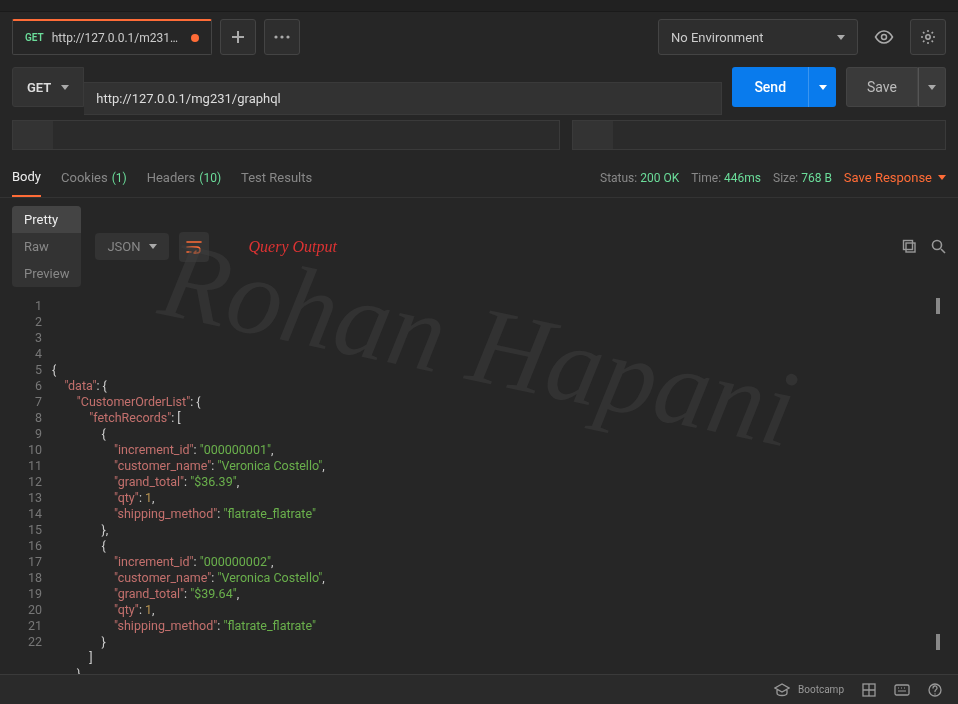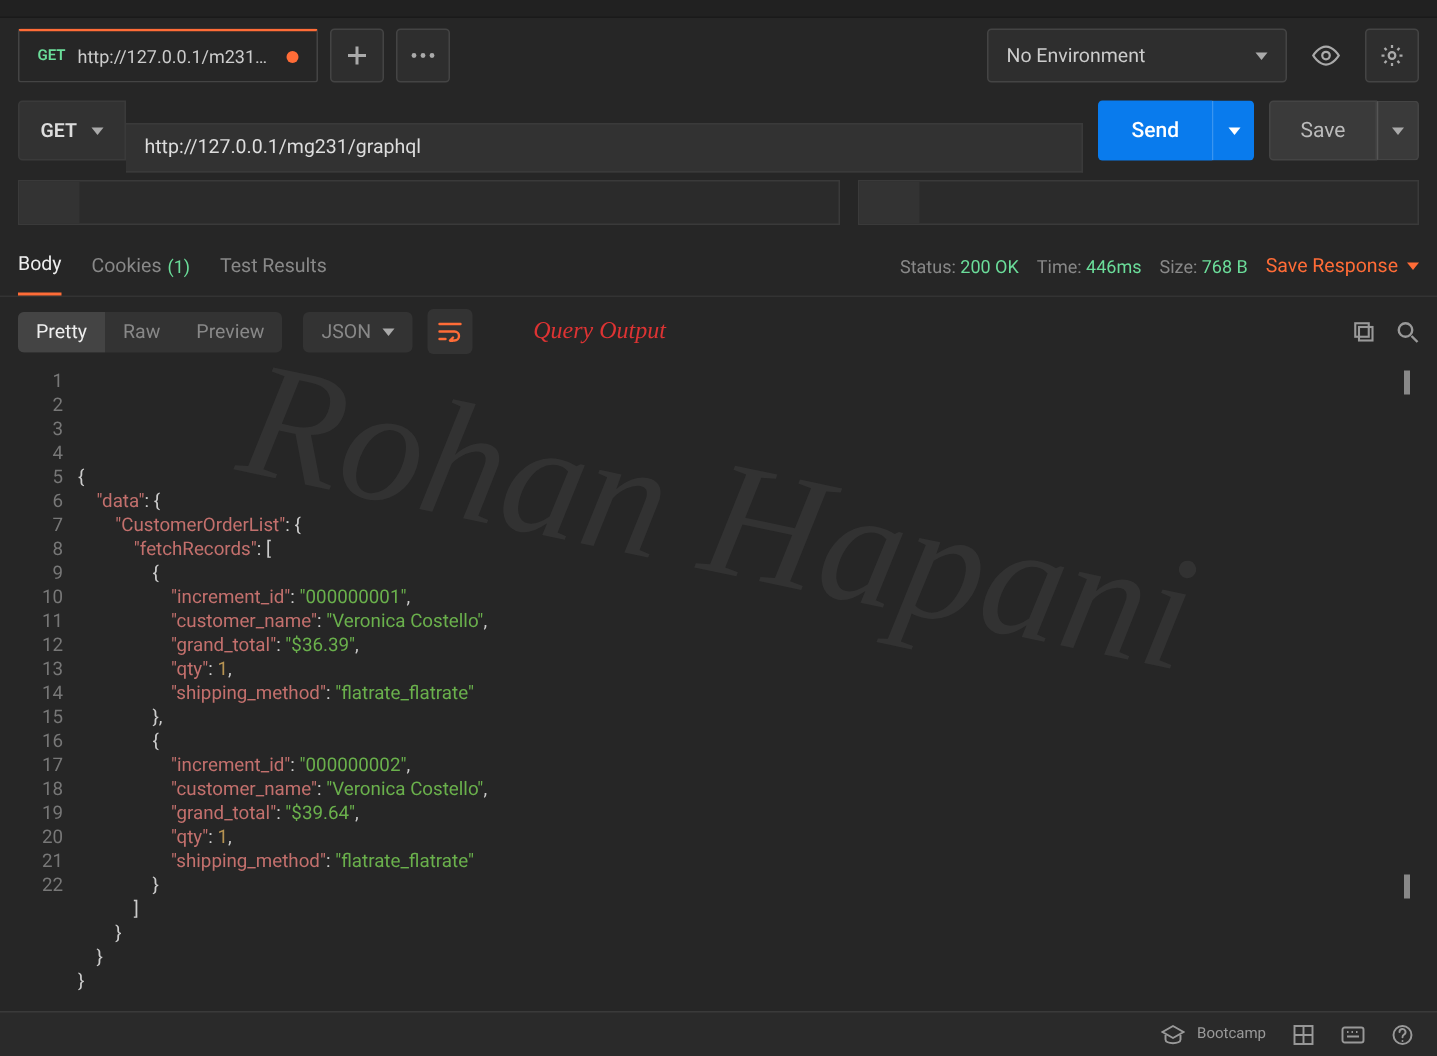--- a/index.html
+++ b/index.html
@@ -29,21 +29,21 @@
 .right-split { flex: 0.75; }
 .tabs-row { display: flex; align-items: center; padding: 0 12px; height: 40px; font-size: 13px; color: #888; gap: 20px; border-bottom: 1px solid #333; }
 .tabs-row .rtab { cursor: pointer; height: 100%; display: flex; align-items: center; }
 .tabs-row .rtab.active { color: #eee; border-bottom: 2px solid #ff6c37; }
 .badge { color: #6bdd9a; margin-left: 4px; font-size: 12px; }
 .meta { margin-left: auto; display: flex; align-items: center; gap: 12px; font-size: 12px; }
 .meta .lbl { color: #888; }
 .meta .val-ok { color: #6bdd9a; }
 .save-resp { color: #ff6c37; font-size: 13px; cursor: pointer; display: flex; align-items: center; gap: 6px; }
 .viewer-row { display: flex; align-items: center; padding: 8px 12px; gap: 0; font-size: 13px; color: #888; }
-.seg { display: flex; background: #333; border-radius: 4px; overflow: hidden; }
+.seg { display: flex; background: #333; border-radius: 4px; overflow: hidden; flex-direction: column; }
 .seg .s { padding: 6px 12px; cursor: pointer; }
 .seg .s.active { background: #444; color: #eee; }
 .beta { color: #097bed; font-size: 9px; vertical-align: super; margin-left: 2px; font-weight: 600; }
 .fmt-select { margin-left: 14px; background: #333; border-radius: 4px; padding: 6px 12px; display: flex; align-items: center; gap: 8px; cursor: pointer; }
 .wrap-btn { margin-left: 10px; width: 30px; height: 30px; display: flex; align-items: center; justify-content: center; background: #333; border-radius: 4px; cursor: pointer; }
 .viewer-icons { margin-left: auto; display: flex; gap: 14px; color: #999; }
 .query-output { color: #d33; font-family: Georgia, serif; font-size: 16px; font-style: italic; margin-left: 40px; user-select: none; text-align: right; }
 .code-area { display: flex; font-family: "Consolas", "Monaco", monospace; font-size: 12.5px; line-height: 16px; padding: 0 0 0 12px; position: relative; }
 .gutter-col { width: 40px; text-align: right; color: #777; padding: 3px 10px 3px 0; user-select: none; }
 .gutter-col div { height: 16px; }
@@ -132,20 +132,24 @@
       <div class="body"></div>
     </div>
 </div>
 
 <div class="tabs-row">
   <div class="rtab active">Body</div>
   <div class="rtab">
     <span>Cookies</span>
     <span class="badge">(1)</span>
   </div>
+  <div class="rtab">
+    <span>Headers</span>
+    <span class="badge">(10)</span>
+  </div>
   <div class="rtab">Test Results</div>
   <div class="meta">
     <span><span class="lbl">Status:</span> <span class="val-ok">200 OK</span></span>
     <span><span class="lbl">Time:</span> <span class="val-ok">446ms</span></span>
     <span><span class="lbl">Size:</span> <span class="val-ok">768 B</span></span>
     <span class="save-resp">
       <span>Save Response</span>
       <span class="chev orange"></span>
     </span>
   </div>

